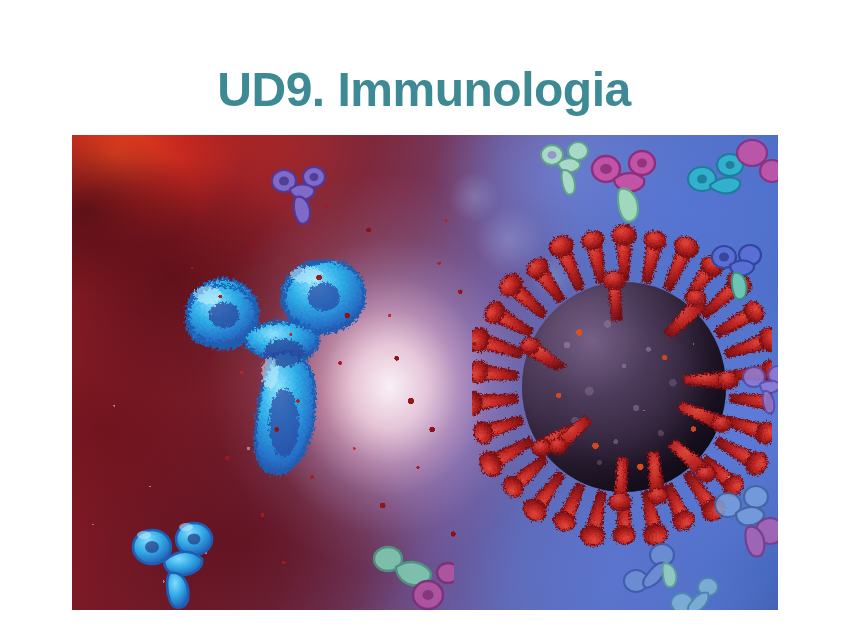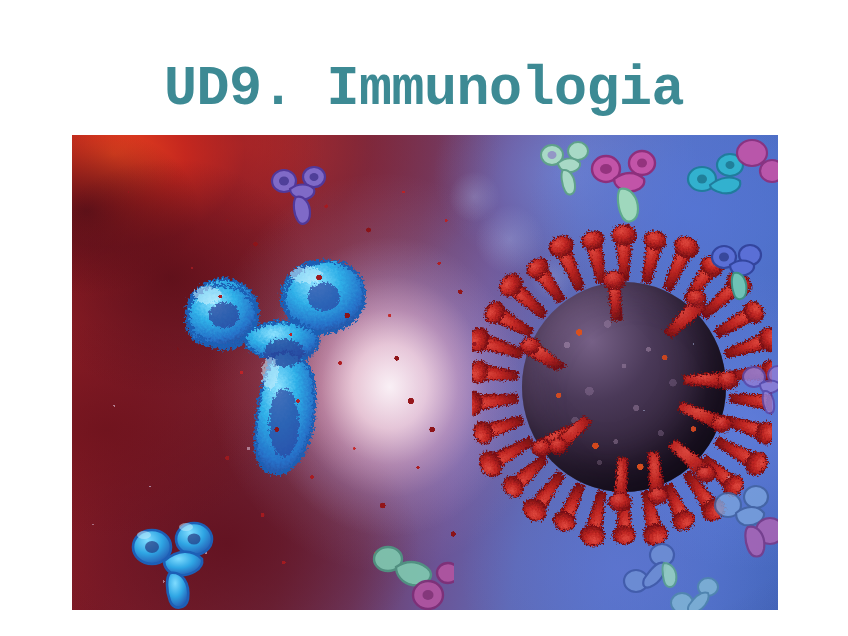--- a/index.html
+++ b/index.html
@@ -23,23 +23,23 @@
     background: #ffffff;
   }
 
   
   .slide-title {
     position: absolute;
     left: 0;
     top: 58px;
     width: 848px;
     text-align: center;
-    font-family: Liberation Mono, monospace;
+    font-family: Liberation Sans, sans-serif;
     font-weight: bold;
-    font-size: 55px;
+    font-size: 48px;
     line-height: 64px;
     letter-spacing: -0.5px;
     color: #3d8a94;
     white-space: nowrap;
   }
 
   
   .illustration {
     position: absolute;
     left: 72px;

